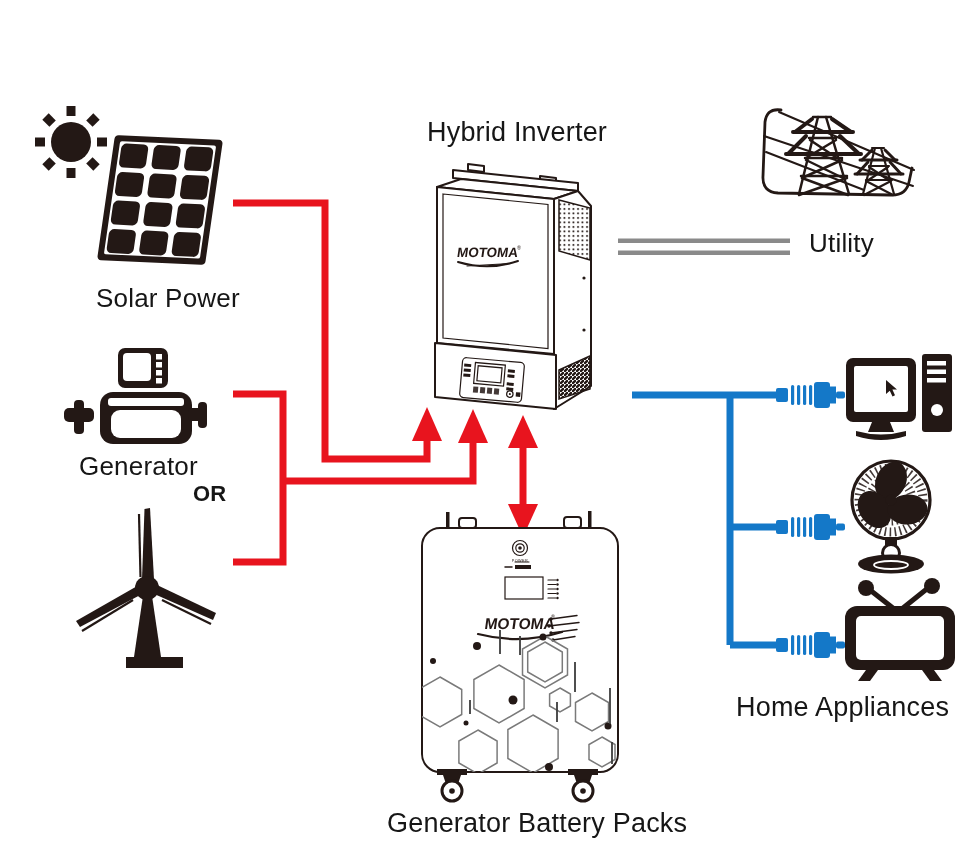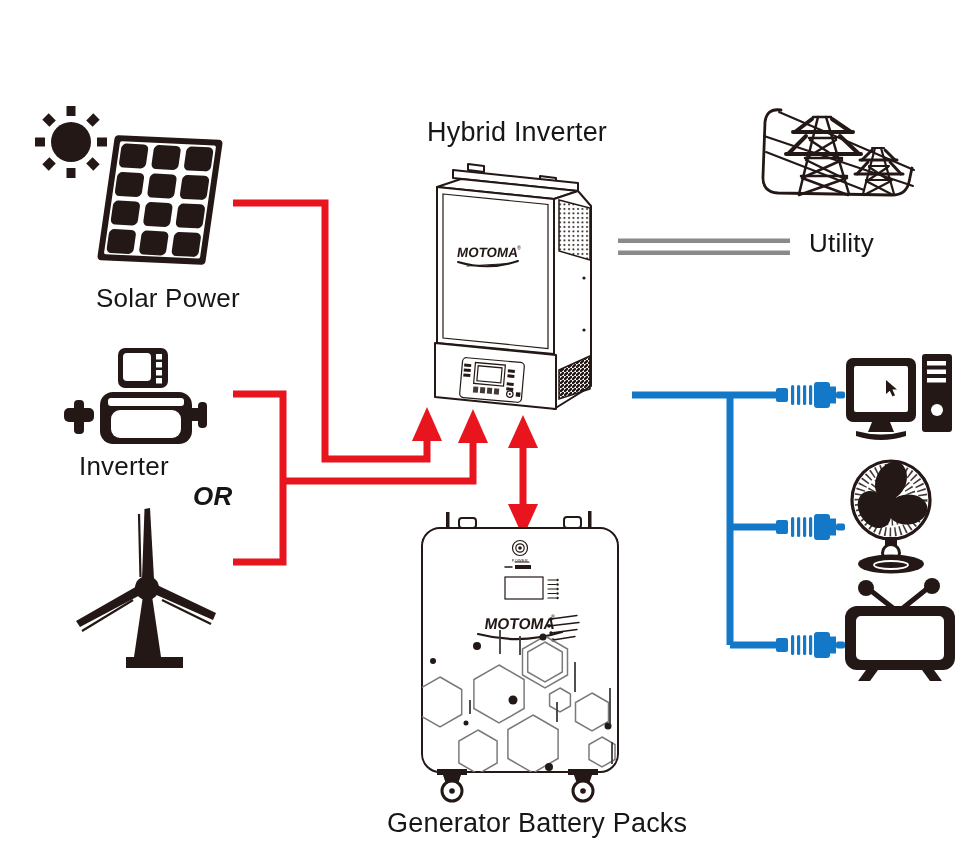--- a/index.html
+++ b/index.html
@@ -9,21 +9,21 @@
     --utility-line:#8a8a8a;
   }
   html,body{margin:0;padding:0;background:#fff;}
   .stage{position:relative;width:980px;height:863px;background:#fff;overflow:hidden;
          font-family:"Liberation Sans",sans-serif;}
   .stage svg{position:absolute;left:0;top:0;}
   .lbl{position:absolute;color:#161616;font-size:26px;white-space:nowrap;letter-spacing:.2px;}
   .lbl.title{left:427px;top:117px;font-size:27px;}
   .lbl.solar{left:80px;top:283px;margin-left:16px;}
   .lbl.generator{left:79px;top:451px;}
-  .lbl.or{left:193px;top:481px;font-size:26px;font-weight:bold;font-style:italic;}
+  .lbl.or{left:193px;top:481px;font-size:22px;font-weight:bold;}
   .lbl.utility{left:809px;top:228px;text-align:right;}
   .lbl.appliances{left:736px;top:692px;font-size:27px;}
   .lbl.battery{left:387px;top:808px;font-size:27px;}
   .ink-s{stroke:var(--ink);fill:none;stroke-linecap:round;stroke-linejoin:round;}
   .ink-f{fill:var(--ink);}
   .wf{fill:#fff;stroke:var(--ink);stroke-width:2;stroke-linejoin:round;}
   .tf{fill:none;stroke:var(--ink);stroke-width:1.2;}
   .red-line{stroke:var(--source-line);stroke-width:7;fill:none;stroke-linejoin:miter;}
   .red-f{fill:var(--source-line);}
   .blue-line{stroke:var(--load-line);stroke-width:7;fill:none;}
@@ -360,18 +360,19 @@
     <circle cx="932" cy="586" r="8" class="ink-f"></circle>
     <rect x="845" y="606" width="110" height="64" rx="12" class="ink-f"></rect>
     <rect x="856" y="616" width="88" height="44" rx="5" fill="#fff"></rect>
     <polygon class="ink-f" points="866,670 878,670 870,681 858,681"></polygon>
     <polygon class="ink-f" points="922,670 934,670 942,681 930,681"></polygon>
   </g>
 </svg>
 
 <div class="lbl title">Hybrid Inverter</div>
 <div class="lbl solar">Solar Power</div>
-<div class="lbl generator">Inverter</div>
+<div class="lbl generator">Generator</div>
 <div class="lbl or">OR</div>
 <div class="lbl utility">Utility</div>
+<div class="lbl appliances">Home Appliances</div>
 <div class="lbl battery">Generator Battery Packs</div>
 
 </div>
 
 </body></html>

